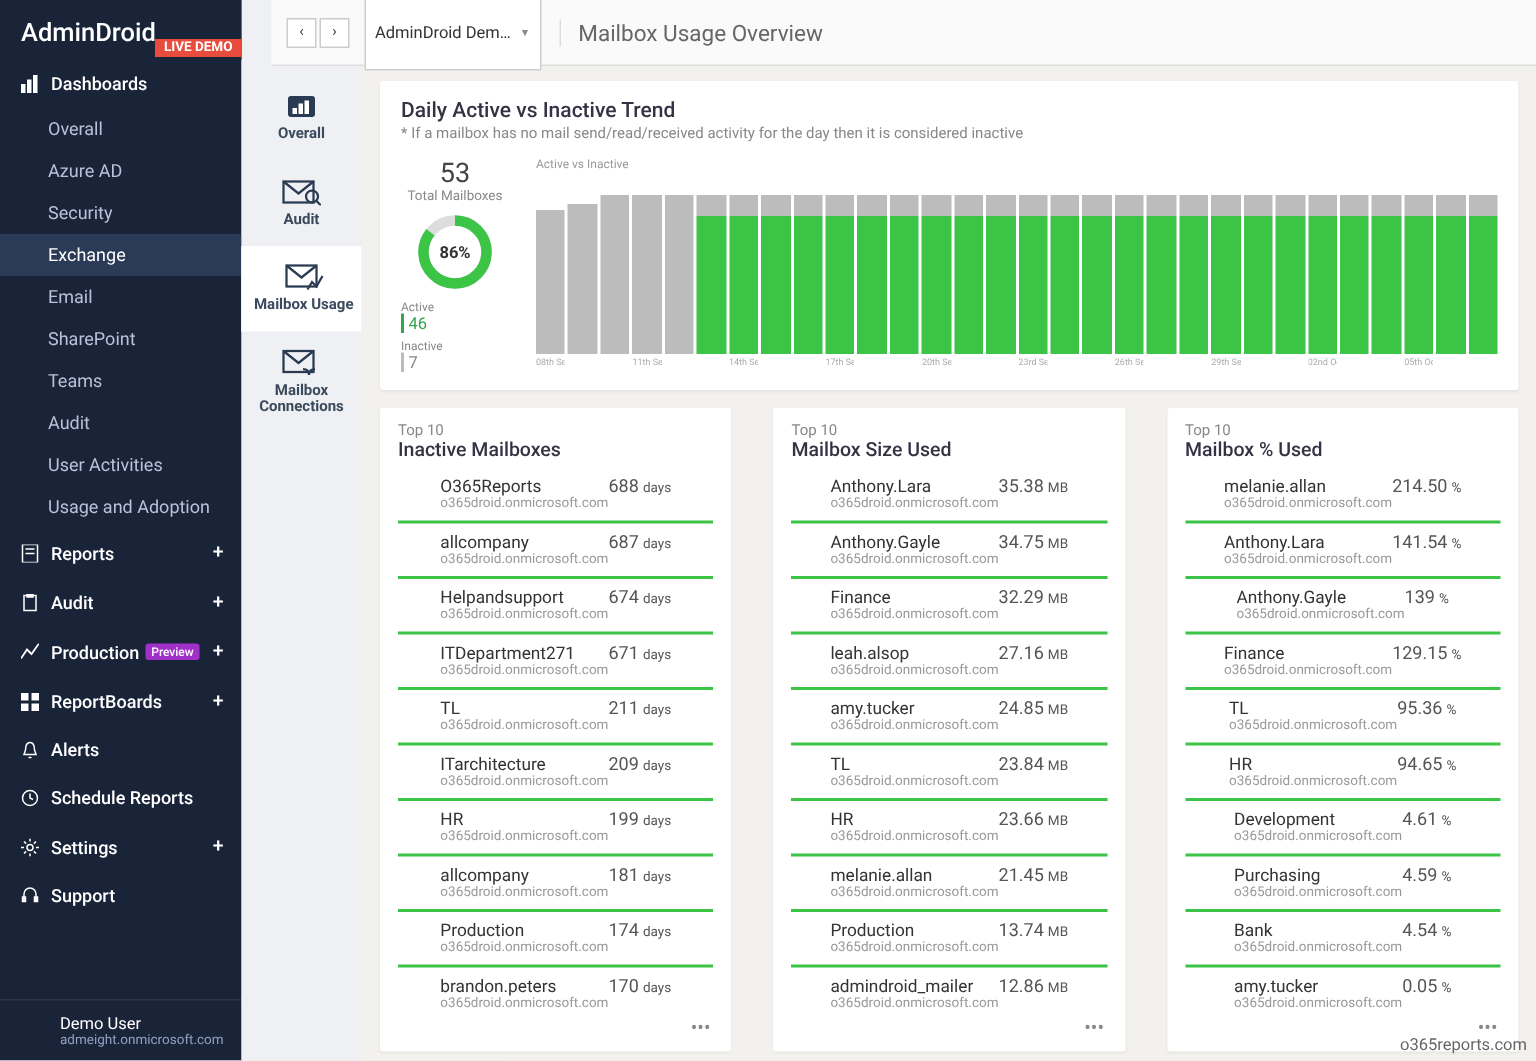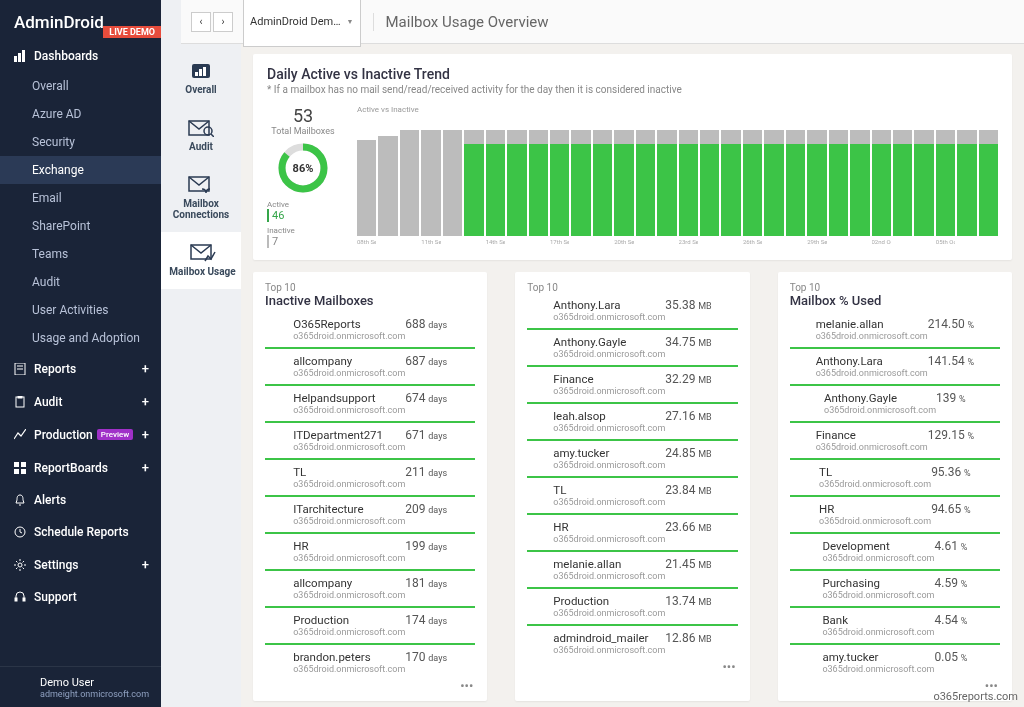--- a/index.html
+++ b/index.html
@@ -226,35 +226,35 @@
     </div>
     <div class="ic-item">
       <svg width="26" height="20" viewBox="0 0 26 20" fill="none" stroke="#2a3a52" stroke-width="1.5">
           <rect x="1" y="4" width="20" height="14"></rect>
           <polyline points="1,4 11,12 21,4"></polyline>
           <circle cx="20" cy="14" r="4"></circle>
           <line x1="23" y1="17" x2="26" y2="20"></line>
         </svg>
       <div class="ic-label">Audit</div>
     </div>
+    <div class="ic-item active">
+      <svg width="26" height="20" viewBox="0 0 26 20" fill="none" stroke="#2a3a52" stroke-width="1.5">
+          <rect x="1" y="3" width="20" height="14"></rect>
+          <polyline points="1,3 11,11 21,3"></polyline>
+          <polyline points="15,19 18,14 21,17 25,10"></polyline>
+        </svg>
+      <div class="ic-label">Mailbox Usage</div>
+    </div>
     <div class="ic-item">
       <svg width="26" height="20" viewBox="0 0 26 20" fill="none" stroke="#2a3a52" stroke-width="1.5">
           <rect x="1" y="3" width="20" height="14"></rect>
           <polyline points="1,3 11,11 21,3"></polyline>
           <path d="M14 15 q4 0 4 4 M22 15 q-4 0 -4 4"></path>
         </svg>
       <div class="ic-label">Mailbox Connections</div>
-    </div>
-    <div class="ic-item active">
-      <svg width="26" height="20" viewBox="0 0 26 20" fill="none" stroke="#2a3a52" stroke-width="1.5">
-          <rect x="1" y="3" width="20" height="14"></rect>
-          <polyline points="1,3 11,11 21,3"></polyline>
-          <polyline points="15,19 18,14 21,17 25,10"></polyline>
-        </svg>
-      <div class="ic-label">Mailbox Usage</div>
     </div>
   </div>
 
   <div class="main">
     <div class="topbar">
       <span class="navbtn">‹</span>
       <span class="navbtn">›</span>
       <span class="crumb-select">
           <span>AdminDroid Dem…</span>
         </span>
@@ -521,20 +521,21 @@
                   <div class="sub-name">o365droid.onmicrosoft.com</div>
                 </div>
                 <div class="rhs"><span class="big">170</span> <span class="unit">days</span></div>
               </div>
             </div>
           <div class="more-dots">•••</div>
         </div>
         <div class="panel">
           <div class="panel-head">
               <div class="kicker">Top 10</div>
+              <h4>Mailbox Size Used</h4>
             </div>
           <div id="panel2-rows">
               <div class="row">
                 <div class="lhs">
                   <div class="main-name">Anthony.Lara</div>
                   <div class="sub-name">o365droid.onmicrosoft.com</div>
                 </div>
                 <div class="rhs"><span class="big">35.38</span> <span class="unit">MB</span></div>
               </div>
               <div class="row">

